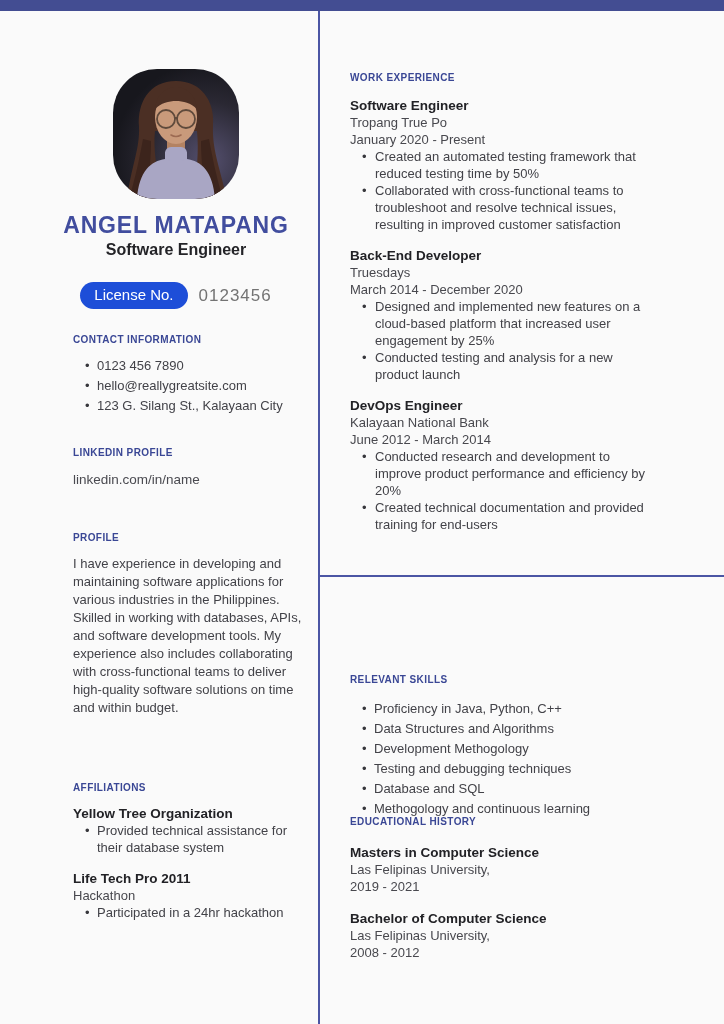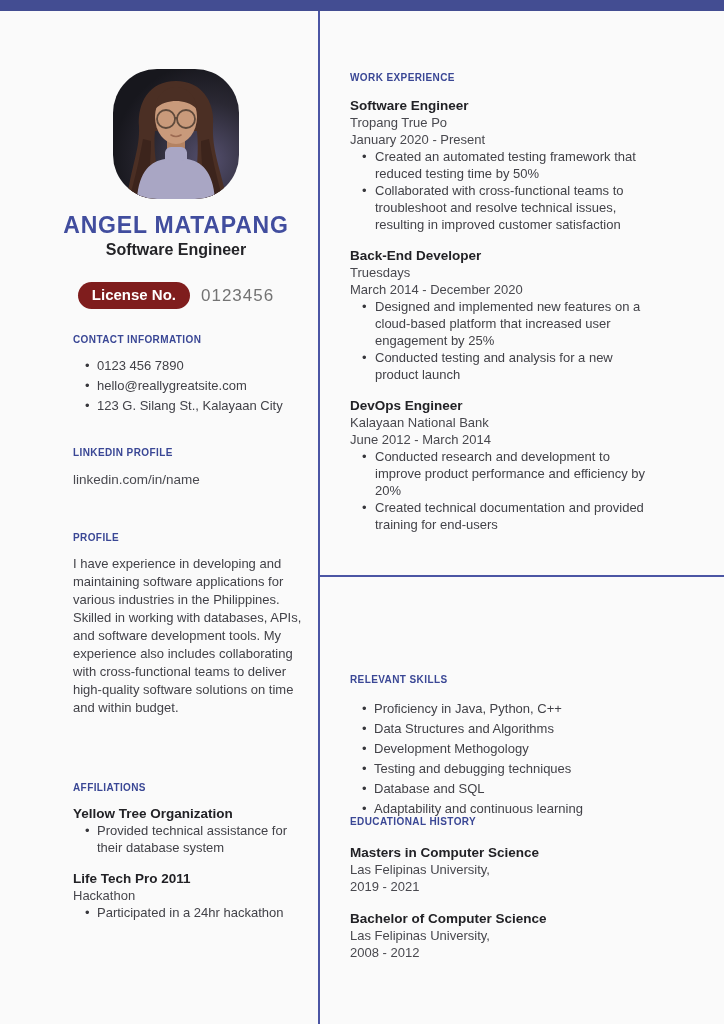--- a/index.html
+++ b/index.html
@@ -15,21 +15,21 @@
   .top-bar { position:absolute; top:0; left:0; width:724px; height:11px; background:#434d92; }
   .v-divider { position:absolute; top:11px; left:318px; width:2px; height:1013px; background:#4b55a4; }
   .h-divider { position:absolute; top:575px; left:319px; width:405px; height:2px; background:#4b55a4; }
 
   
   .identity { position:absolute; top:60px; left:40px; width:272px; text-align:center; }
   .photo-wrap { width:126px; height:130px; margin:9px auto 0; }
   .person-name { margin:14px 0 0; font-size:23px; line-height:24px; font-weight:bold; letter-spacing:0.8px; color:#414d9e; }
   .person-title { margin:4px 0 0; font-size:16px; line-height:18px; font-weight:bold; color:#232327; }
   .license-row { margin-top:23px; display:flex; align-items:center; justify-content:center; gap:11px; }
-  .license-badge { background:#7f1d1d; color:#ffffff; font-weight:bold; font-size:15px; line-height:16px; padding:5px 14px 6px; border-radius:15px;text-align:center; }
+  .license-badge { background:#1d4ed8; color:#ffffff; font-weight:normal; font-size:15px; line-height:16px; padding:5px 14px 6px; border-radius:15px;text-align:center; }
   .license-number { font-size:17px; letter-spacing:1px; color:#737373; }
 
   
   .sec { position:absolute; }
   .sec-heading { margin:0; font-size:10px; line-height:19px; font-weight:bold; letter-spacing:0.4px; color:#3a4795; }
   .left-sec { left:73px; width:234px; }
   .right-sec { left:350px; width:300px; }
 
   .sec-contact { top:330px; }
   .sec-linkedin { top:443px; }
@@ -184,21 +184,21 @@
   </div>
 
   <div class="sec right-sec sec-skills">
     <h3 class="sec-heading">RELEVANT SKILLS</h3>
     <ul class="plain-list" style="margin-top:11px;">
       <li>Proficiency in Java, Python, C++</li>
       <li>Data Structures and Algorithms</li>
       <li>Development Methogology</li>
       <li>Testing and debugging techniques</li>
       <li>Database and SQL</li>
-      <li>Adaptability and continuous learning</li>
+      <li>Methogology and continuous learning</li>
     </ul>
   </div>
 
   <div class="sec right-sec sec-education">
     <h3 class="sec-heading">EDUCATIONAL HISTORY</h3>
     <div class="edu-entries">
       <div class="edu-entry">
         <p class="entry-title">Masters in Computer Science</p>
         <p class="entry-sub">Las Felipinas University,</p>
         <p class="entry-sub">2019 - 2021</p>

